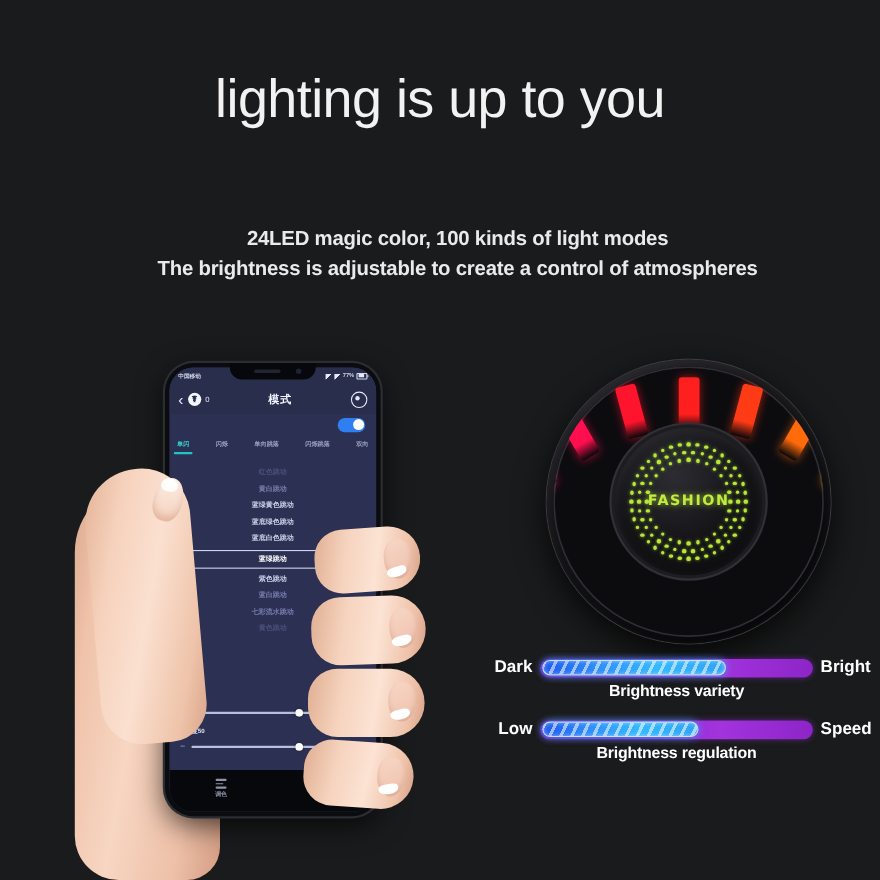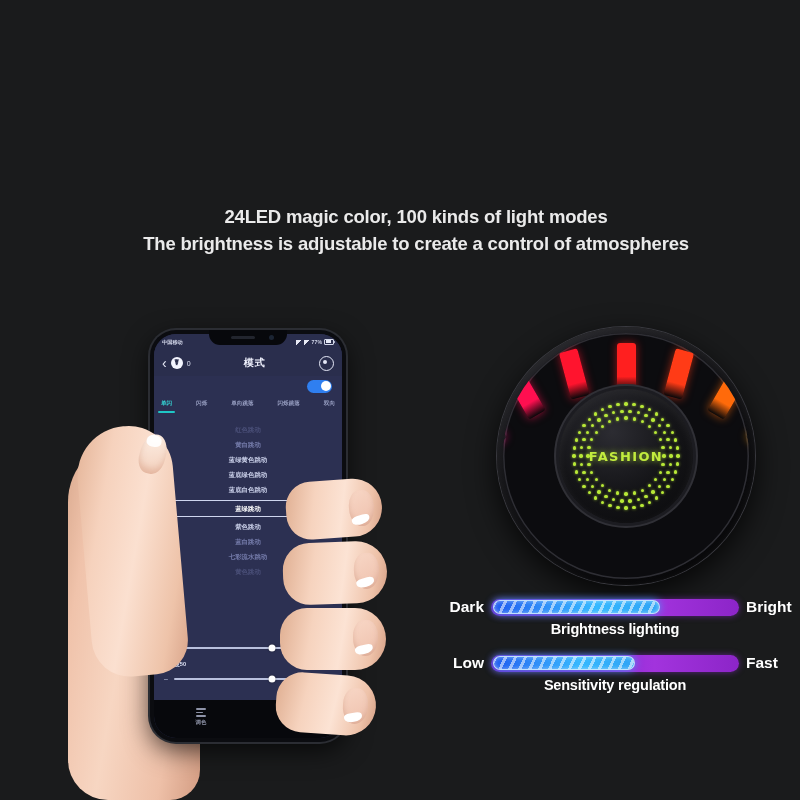--- a/index.html
+++ b/index.html
@@ -244,20 +244,21 @@
     text-align:center;color:#ffffff;font-size:14.5px;font-weight:700;
     margin-top:5px;letter-spacing:-0.2px;
   }
 </style>
 </head>
 <body>
 
 <div class="stage">
 
   <div class="headline">
+    <span class="l2">lighting is up to you</span>
   </div>
   <div class="sub sub1">24LED magic color, 100 kinds of light modes</div>
   <div class="sub sub2">The brightness is adjustable to create a control of atmospheres</div>
 
   <div class="handphone">
     <div class="palm"></div>
 
     <div class="phone">
       <div class="notch">
         <span class="spk"></span>
@@ -497,30 +498,30 @@
   <div class="sliders">
 
     <div class="srow">
       <div class="sline">
         <span class="sleft">Dark</span>
         <span class="sbar">
           <span class="sfill" style="width:calc(68% - 3px)"></span>
         </span>
         <span class="sright">Bright</span>
       </div>
-      <div class="scap">Brightness lighting</div>
+      <div class="scap">Brightness variety</div>
     </div>
 
 
     <div class="srow">
       <div class="sline">
         <span class="sleft">Low</span>
         <span class="sbar">
           <span class="sfill" style="width:calc(58% - 3px)"></span>
         </span>
-        <span class="sright">Fast</span>
-      </div>
-      <div class="scap">Sensitivity regulation</div>
+        <span class="sright">Speed</span>
+      </div>
+      <div class="scap">Brightness regulation</div>
     </div>
 
   </div>
 
 </div>
 
 </body></html>

